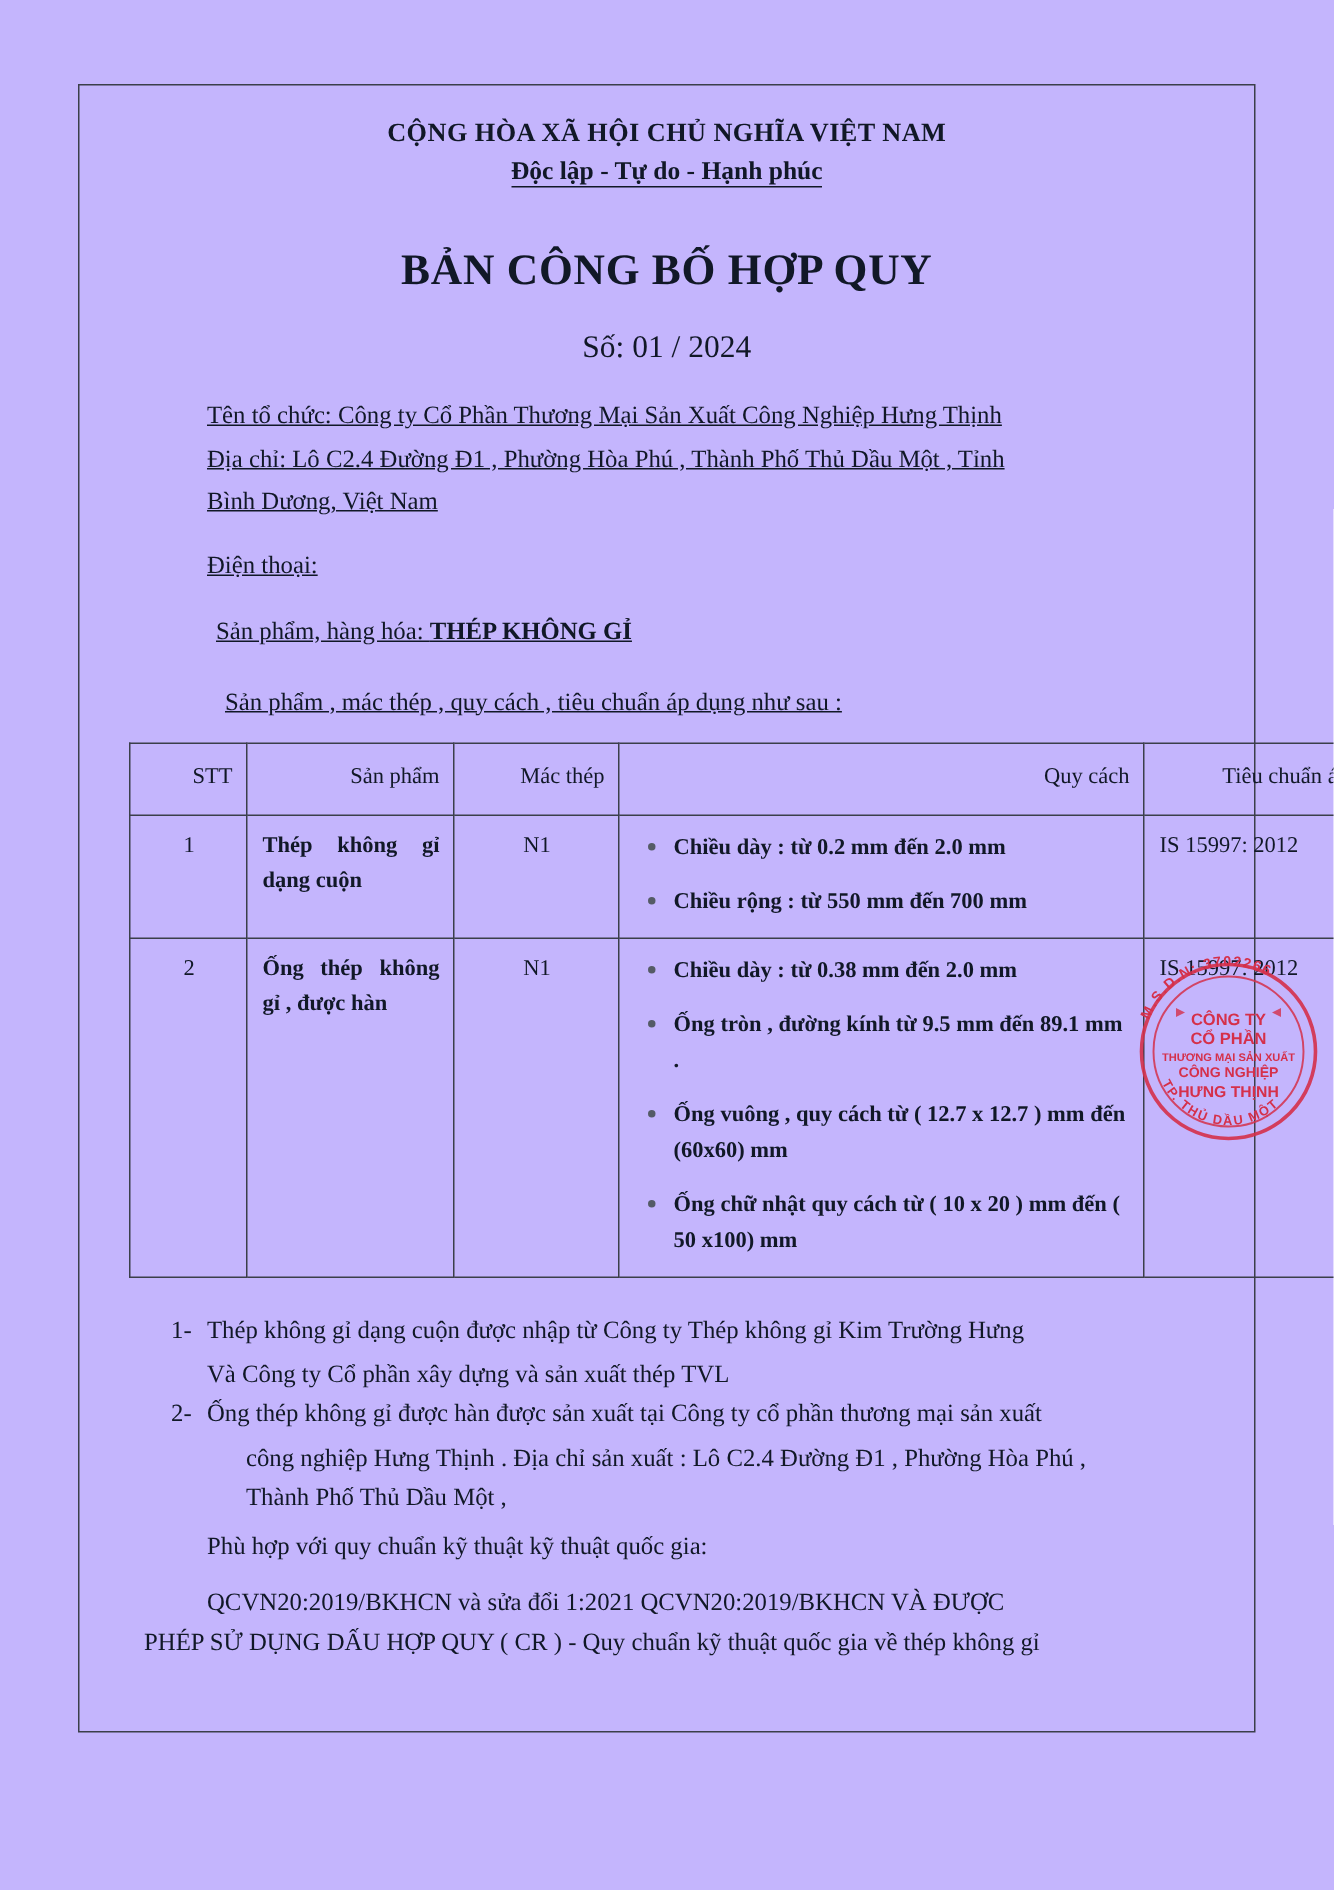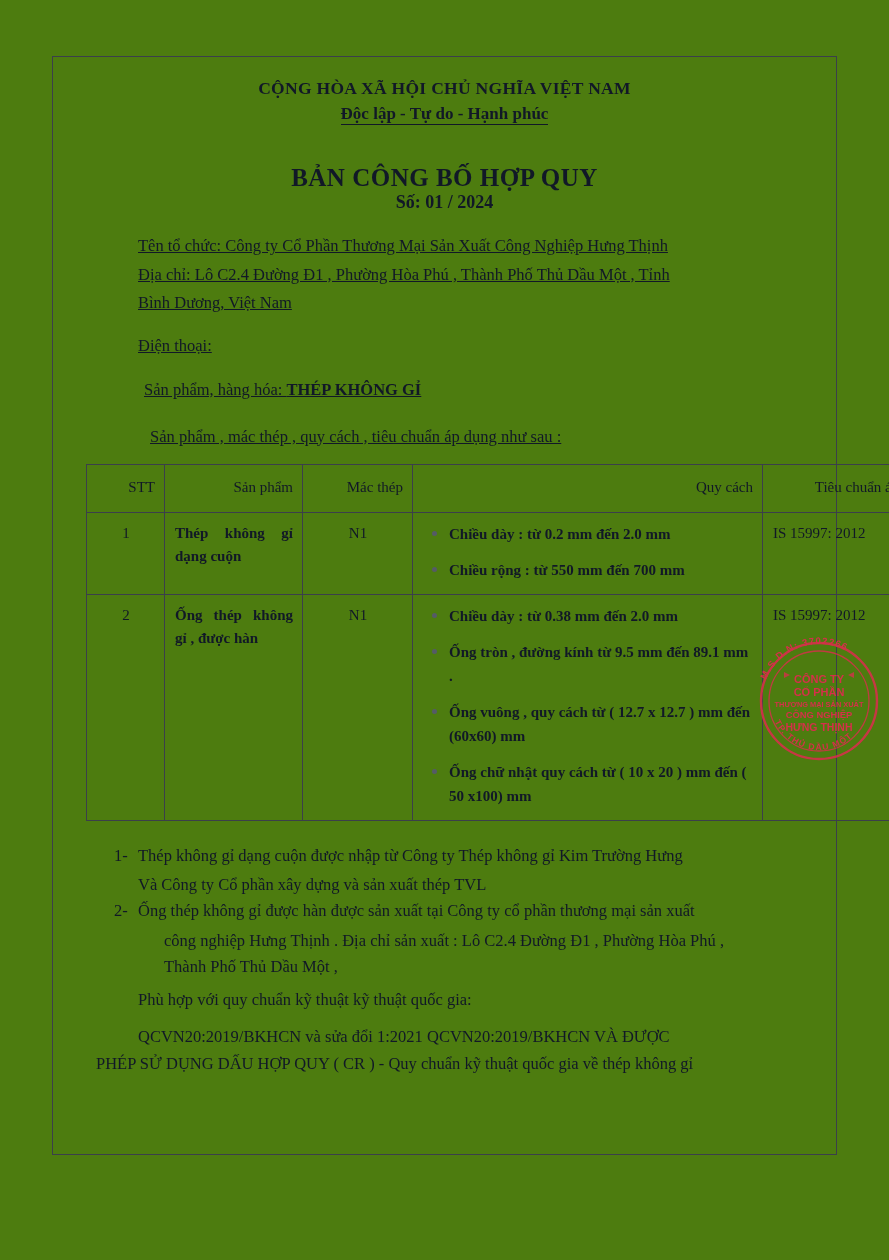--- a/index.html
+++ b/index.html
@@ -14,21 +14,21 @@
     color: #111827;
     position: relative;
     overflow: hidden;
   }
 
   .page {
     position: absolute;
     left: 0; top: 0;
     width: 889px;
     height: 1260px;
-    background: #4d7c0f;
+    background: #c4b5fd;
   }
 
   
   .doc-frame {
     position: absolute;
     left: 52px;
     top: 56px;
     width: 785px;
     height: 1099px;
     border: 1px solid #3b3f4a;
@@ -57,29 +57,28 @@
     font-size: 17px;
     font-weight: bold;
     margin-top: 5px;
   }
   .motto span {
     border-bottom: 1.4px solid #111827;
     padding-bottom: 1px;
   }
 
   .title {
-    font-size: 25px;
+    font-size: 29px;
     font-weight: bold;
     margin-top: 40px;
     letter-spacing: .5px;
   }
   .docnum {
-    font-size: 18px;
-    margin-top: 0;
-    font-weight: bold;
+    font-size: 21px;
+    margin-top: 22px;
   }
 
   .body-text {
     font-size: 16.5px;
     line-height: 1.62;
   }
 
   .org-block { margin-top: 20px; text-decoration: underline; }
   .org-line { margin: 0 0 2px 0; }
   .indent-1 { padding-left: 52px; }

